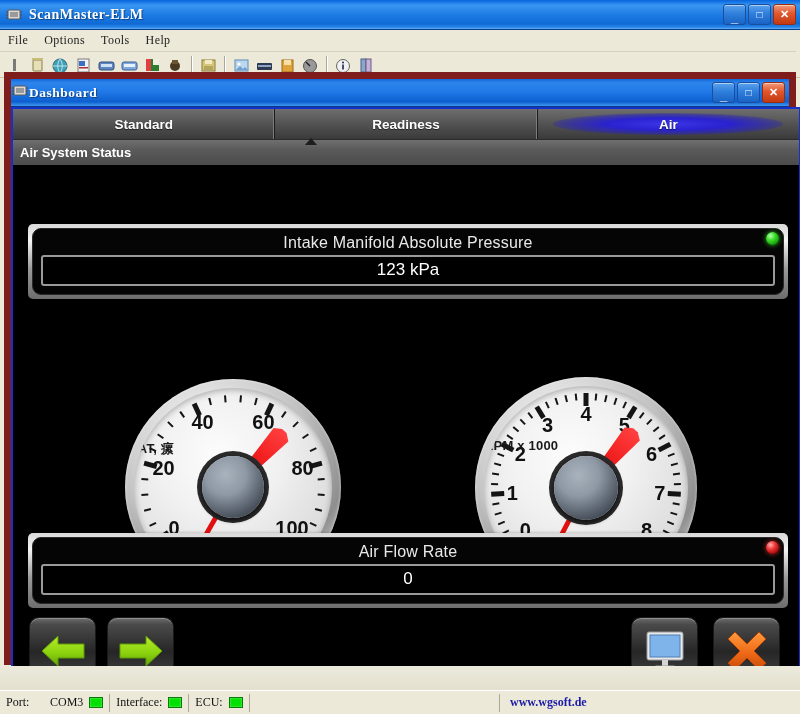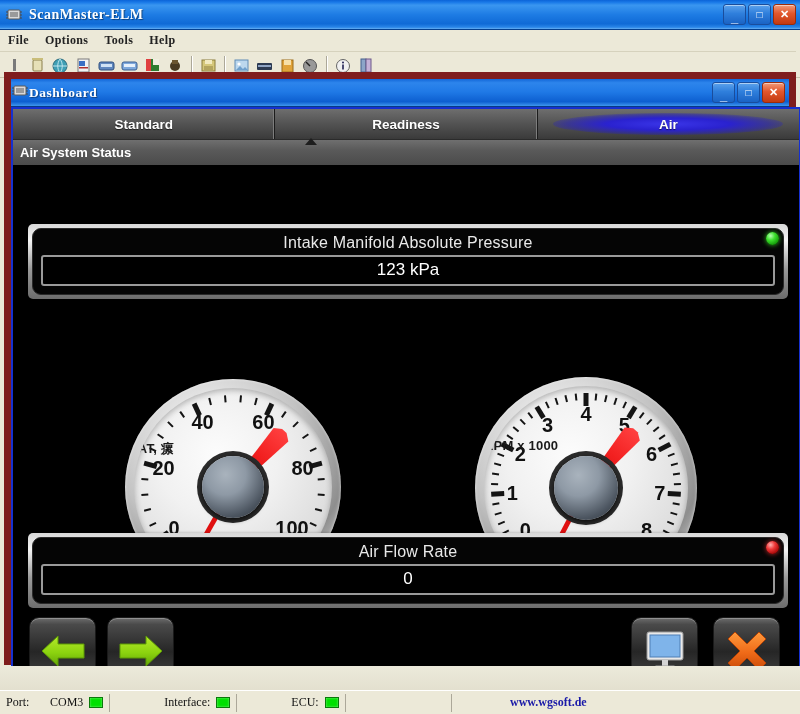--- a/index.html
+++ b/index.html
@@ -43,21 +43,21 @@
     background:linear-gradient(180deg,#f09a7a 0%,#e2562c 45%,#c23a12 100%);
     border-color:#9c2b0a;
   }
   .xp-btn .glyph{ line-height:1; display:block; }
   .xp-btn.min .glyph{ margin-top:5px; font-size:13px;}
   .xp-btn.max .glyph{ font-size:10px;}
 
   .xp-menubar{
     position:absolute; left:0; top:30px; width:796px; height:22px;
     background:#ece9d8; border-bottom:1px solid #d6d2bd;
-    display:flex; align-items:center; padding-left:8px; gap:16px;font-weight:bold;
+    display:flex; align-items:center; padding-left:8px; gap:16px;
   }
   .xp-menuitem{
     font-family:"Liberation Serif", serif;
     font-size:12px; color:#222; cursor:default; letter-spacing:.4px;
   }
   .xp-toolbar{
     position:absolute; left:0; top:52px; width:800px; height:26px;
     background:#ece9d8; border-bottom:1px solid #c8c4ae;
     display:flex; align-items:center; padding-left:4px; gap:2px;
   }
@@ -207,21 +207,21 @@
     box-shadow:0 2px 4px rgba(0,0,0,.9), inset 0 1px 0 rgba(255,255,255,.25);
     border:1px solid #1a1a1a; cursor:pointer;
     display:flex;align-items:center;justify-content:center;
   }
 
   
   .statusbar{
     position:absolute; left:0; bottom:0; width:800px; height:24px;
     background:#ece9d8; border-top:1px solid #fff;
     display:flex; align-items:center;
-    font-family:"Liberation Serif", serif; font-size:12px; color:#111;gap:48px;
+    font-family:"Liberation Serif", serif; font-size:12px; color:#111;
   }
   .sb-cell{ height:18px; display:flex;align-items:center; gap:6px; padding:0 6px;
             border-right:1px solid #aca899; }
   .sb-led{ width:14px;height:11px; background:#00e000; border:1px solid #0a7a0a;
            box-shadow:inset 0 0 2px rgba(255,255,255,.6); }
   .sb-spacer{ flex:1; height:18px; border-right:1px solid #aca899;}
   .sb-link{ color:#1a1aa8; font-weight:bold; font-size:12px; padding:0 0 0 10px;
             min-width:300px; text-align:left; }
   .taskbar-strip{
     position:absolute; left:0; bottom:24px; width:800px; height:24px;

